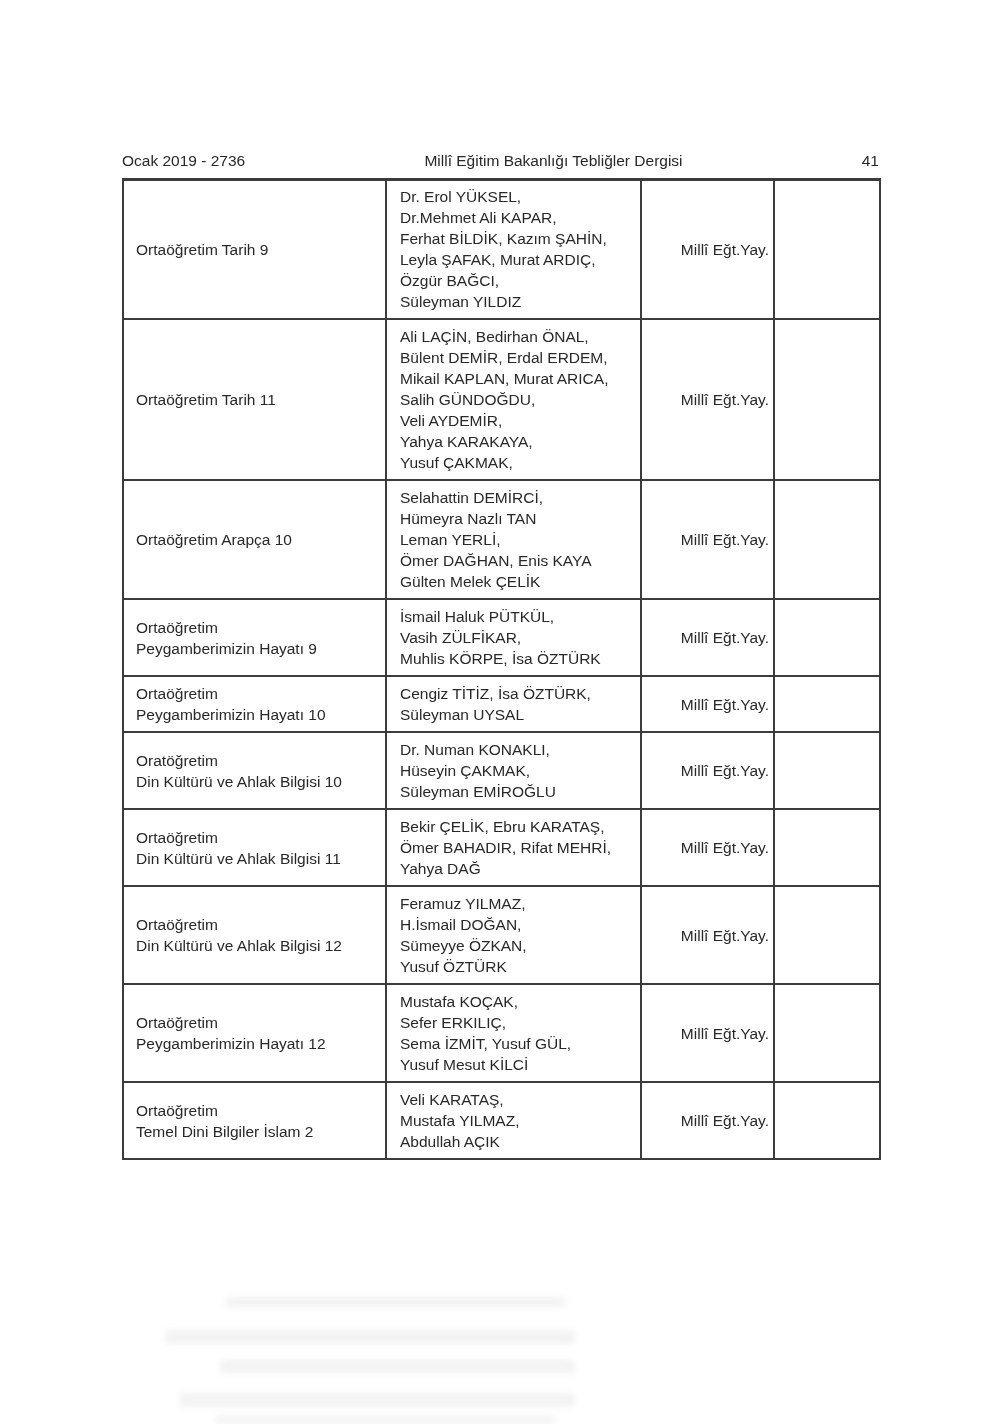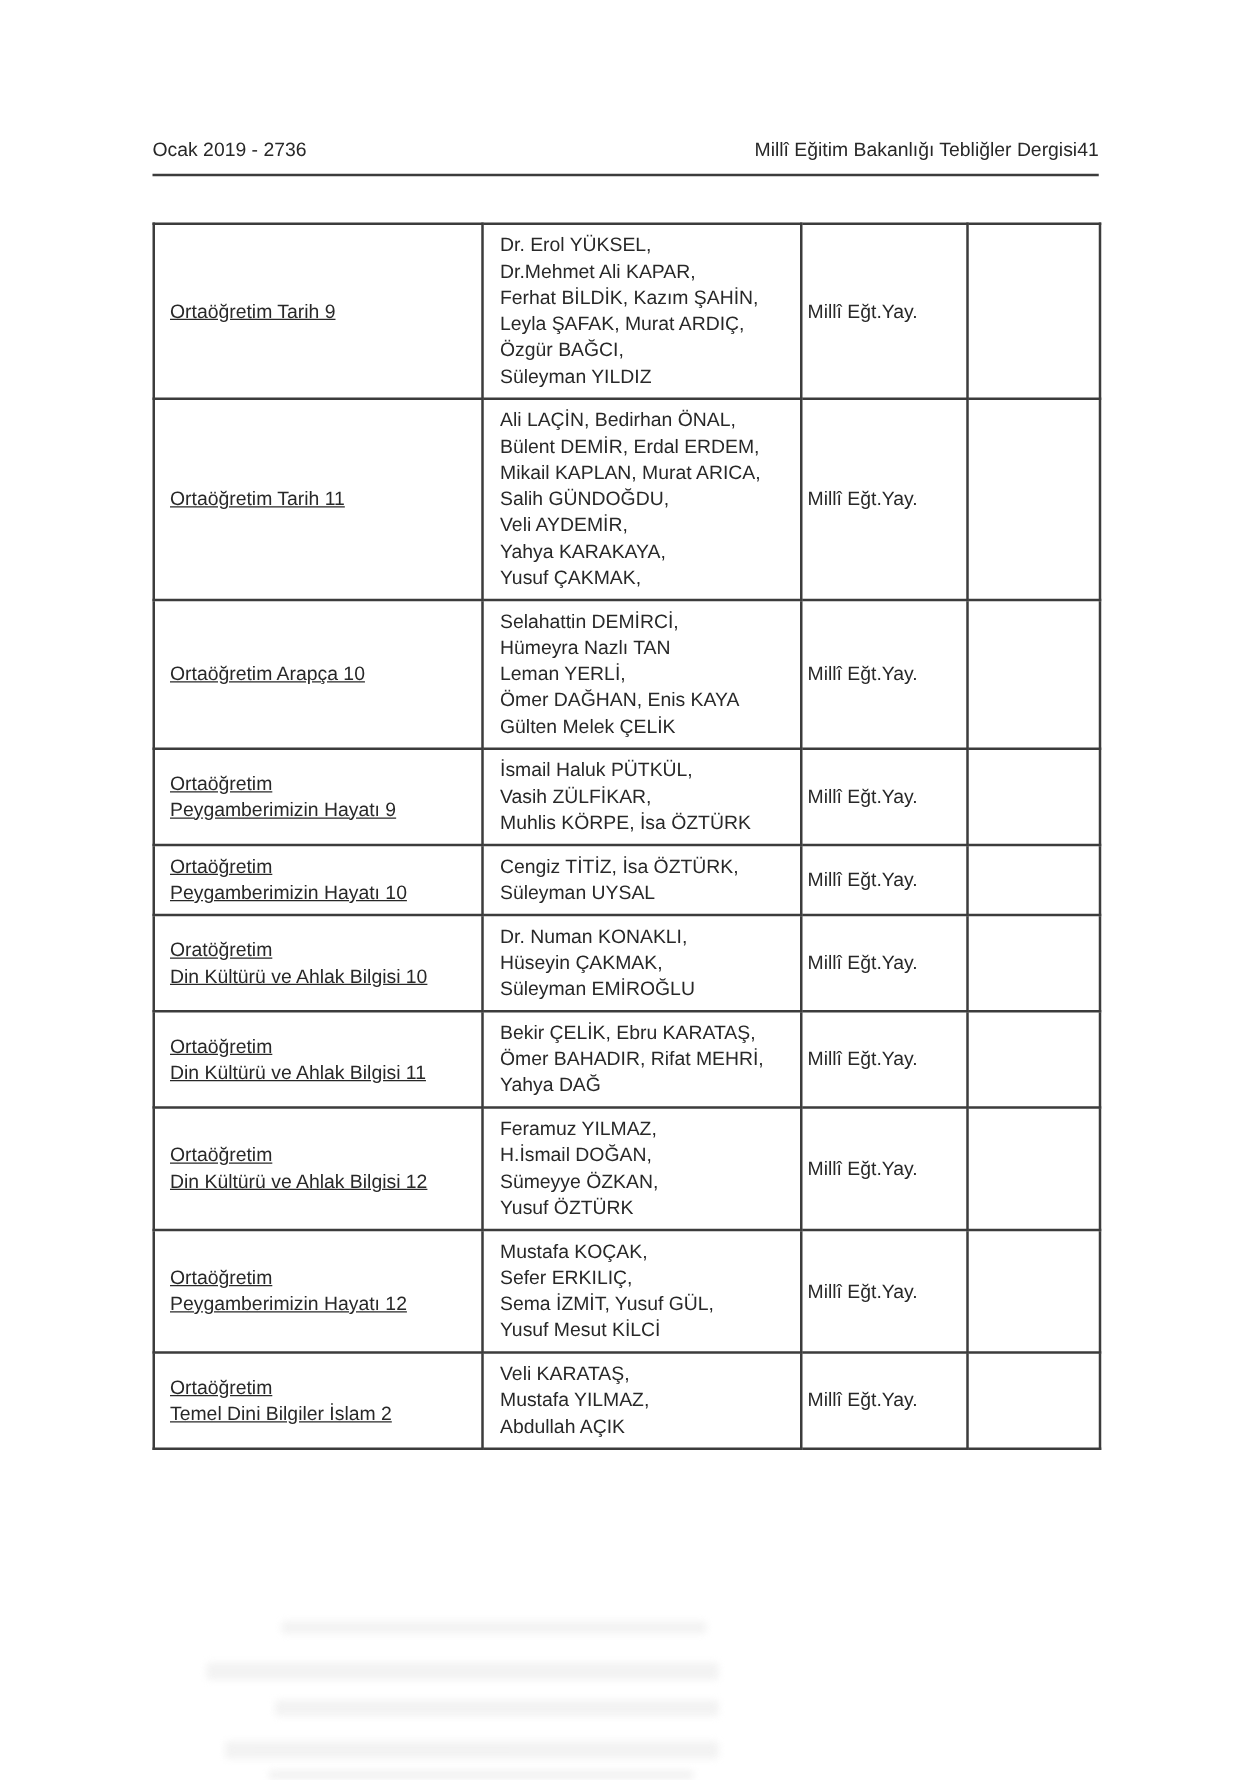--- a/index.html
+++ b/index.html
@@ -18,22 +18,22 @@
     position: absolute;
     left: 122px;
     top: 112px;
     width: 757px;
     display: flex;
     align-items: baseline;
     padding-bottom: 9px;
     border-bottom: 2px solid #3c3c3c;
     font-size: 15.5px;
   }
-  .page-header .hl { flex: 0 0 auto; text-align: left; }
-  .page-header .hc { flex: 1 1 auto; text-align: right; }
+  .page-header .hl { flex: 0 0 auto; text-align: left; margin-top: 40px; }
+  .page-header .hc { flex: 1 1 auto; text-align: center; }
   .page-header .hr { flex: 0 0 auto; text-align: right; }
 
   
   table.books {
     position: absolute;
     left: 122px;
     top: 178px;
     width: 757px;
     border-collapse: collapse;
     table-layout: fixed;
@@ -41,29 +41,28 @@
   }
   table.books td {
     border: 2px solid #3c3c3c;
     vertical-align: middle;
     line-height: 21px;
     margin-top: 28px;
   }
   td.course {
     padding: 6px 8px 6px 12px;
     white-space: pre-line;
-    text-decoration: underline;
   }
   td.authors {
     padding: 6px 6px 6px 13px;
     white-space: pre-line;
   }
   td.publisher {
     padding: 6px 4px;
-    text-align: left;
+    text-align: right;
   }
   td.note { padding: 6px 4px; }
 
   
   .artifact {
     position: absolute;
     background: #e9e9e9;
     opacity: 0.55;
     filter: blur(3px);
     border-radius: 3px;

